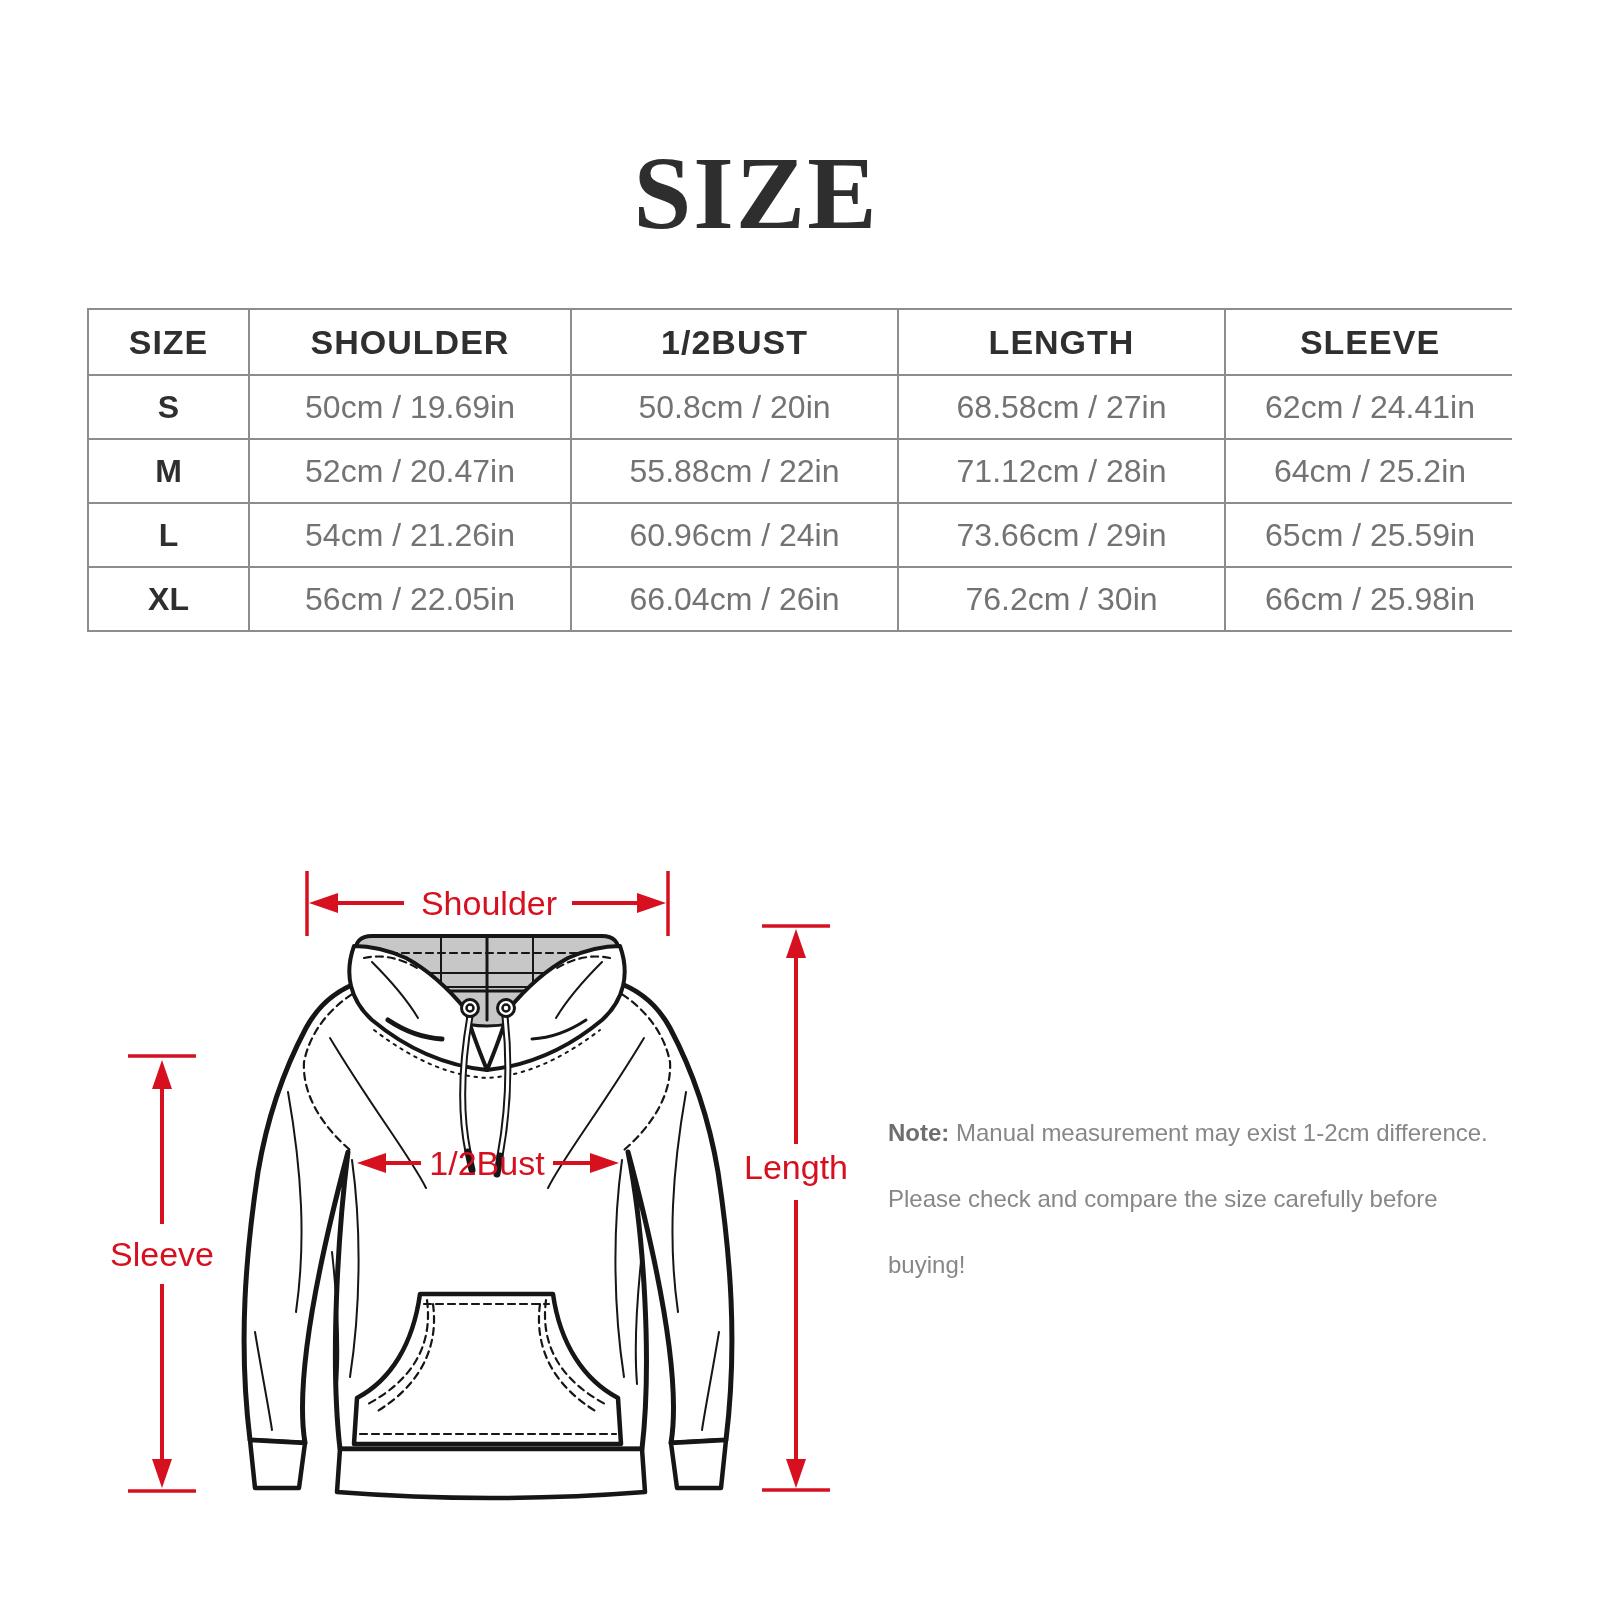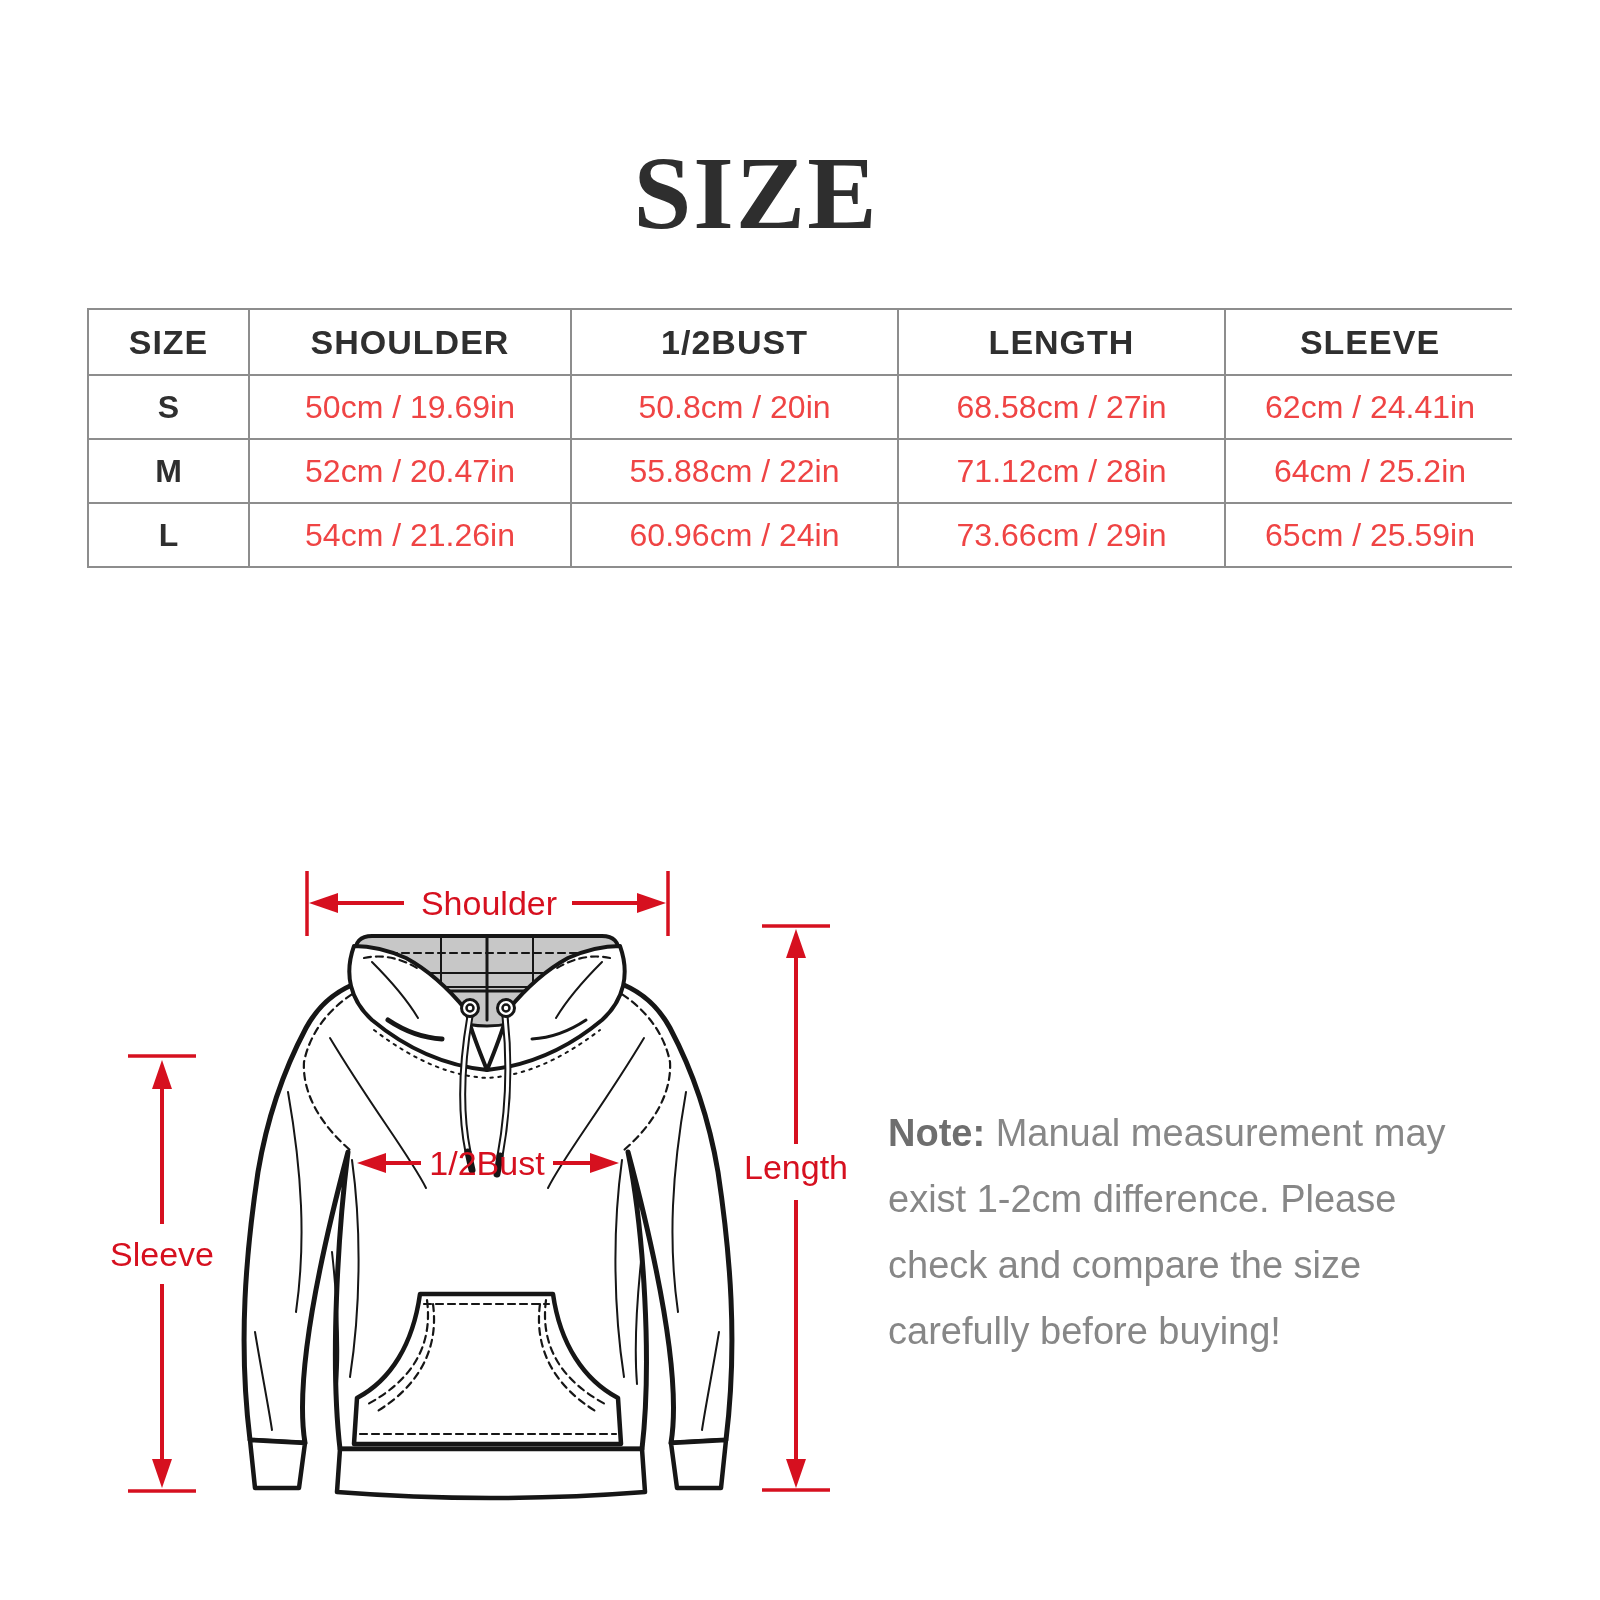--- a/index.html
+++ b/index.html
@@ -48,21 +48,21 @@
   .size-table thead tr { height: 66px; }
   .size-table tbody tr { height: 64px; }
   .size-table th {
     font-size: 34px;
     font-weight: bold;
     color: #2f2f2f;
     letter-spacing: 1px;
   }
   .size-table td {
     font-size: 32px;
-    color: #ef4444;
+    color: #737373;
   }
   .size-table td:first-child {
     font-weight: bold;
     color: #2f2f2f;
   }
   .diagram-svg {
     position: absolute;
     left: 80px;
     top: 800px;
     width: 840px;
@@ -91,21 +91,21 @@
   .dim-label {
     fill: var(--accent, #d6101f);
     font-family: "Liberation Sans", sans-serif;
     font-size: 34px;
   }
   .note {
     position: absolute;
     left: 888px;
     top: 1068px;
     width: 615px;
-    font-size: 38px;
+    font-size: 24px;
     line-height: 66px;
     color: #878787;
   }
   .note .note-prefix { font-weight: bold; color: #6e6e6e; }
 </style>
 </head>
 <body>
 
 <div class="page">
 
@@ -142,20 +142,27 @@
           <td>55.88cm / 22in</td>
           <td>71.12cm / 28in</td>
           <td>64cm / 25.2in</td>
         </tr>
         <tr>
           <td>L</td>
           <td>54cm / 21.26in</td>
           <td>60.96cm / 24in</td>
           <td>73.66cm / 29in</td>
           <td>65cm / 25.59in</td>
+        </tr>
+        <tr>
+          <td>XL</td>
+          <td>56cm / 22.05in</td>
+          <td>66.04cm / 26in</td>
+          <td>76.2cm / 30in</td>
+          <td>66cm / 25.98in</td>
         </tr>
       </tbody>
   </table>
 
   <svg class="diagram-svg" viewBox="80 800 840 700" xmlns="http://www.w3.org/2000/svg">
 
     <g>
 
       <path class="ink outline" d="
         M 360 950

